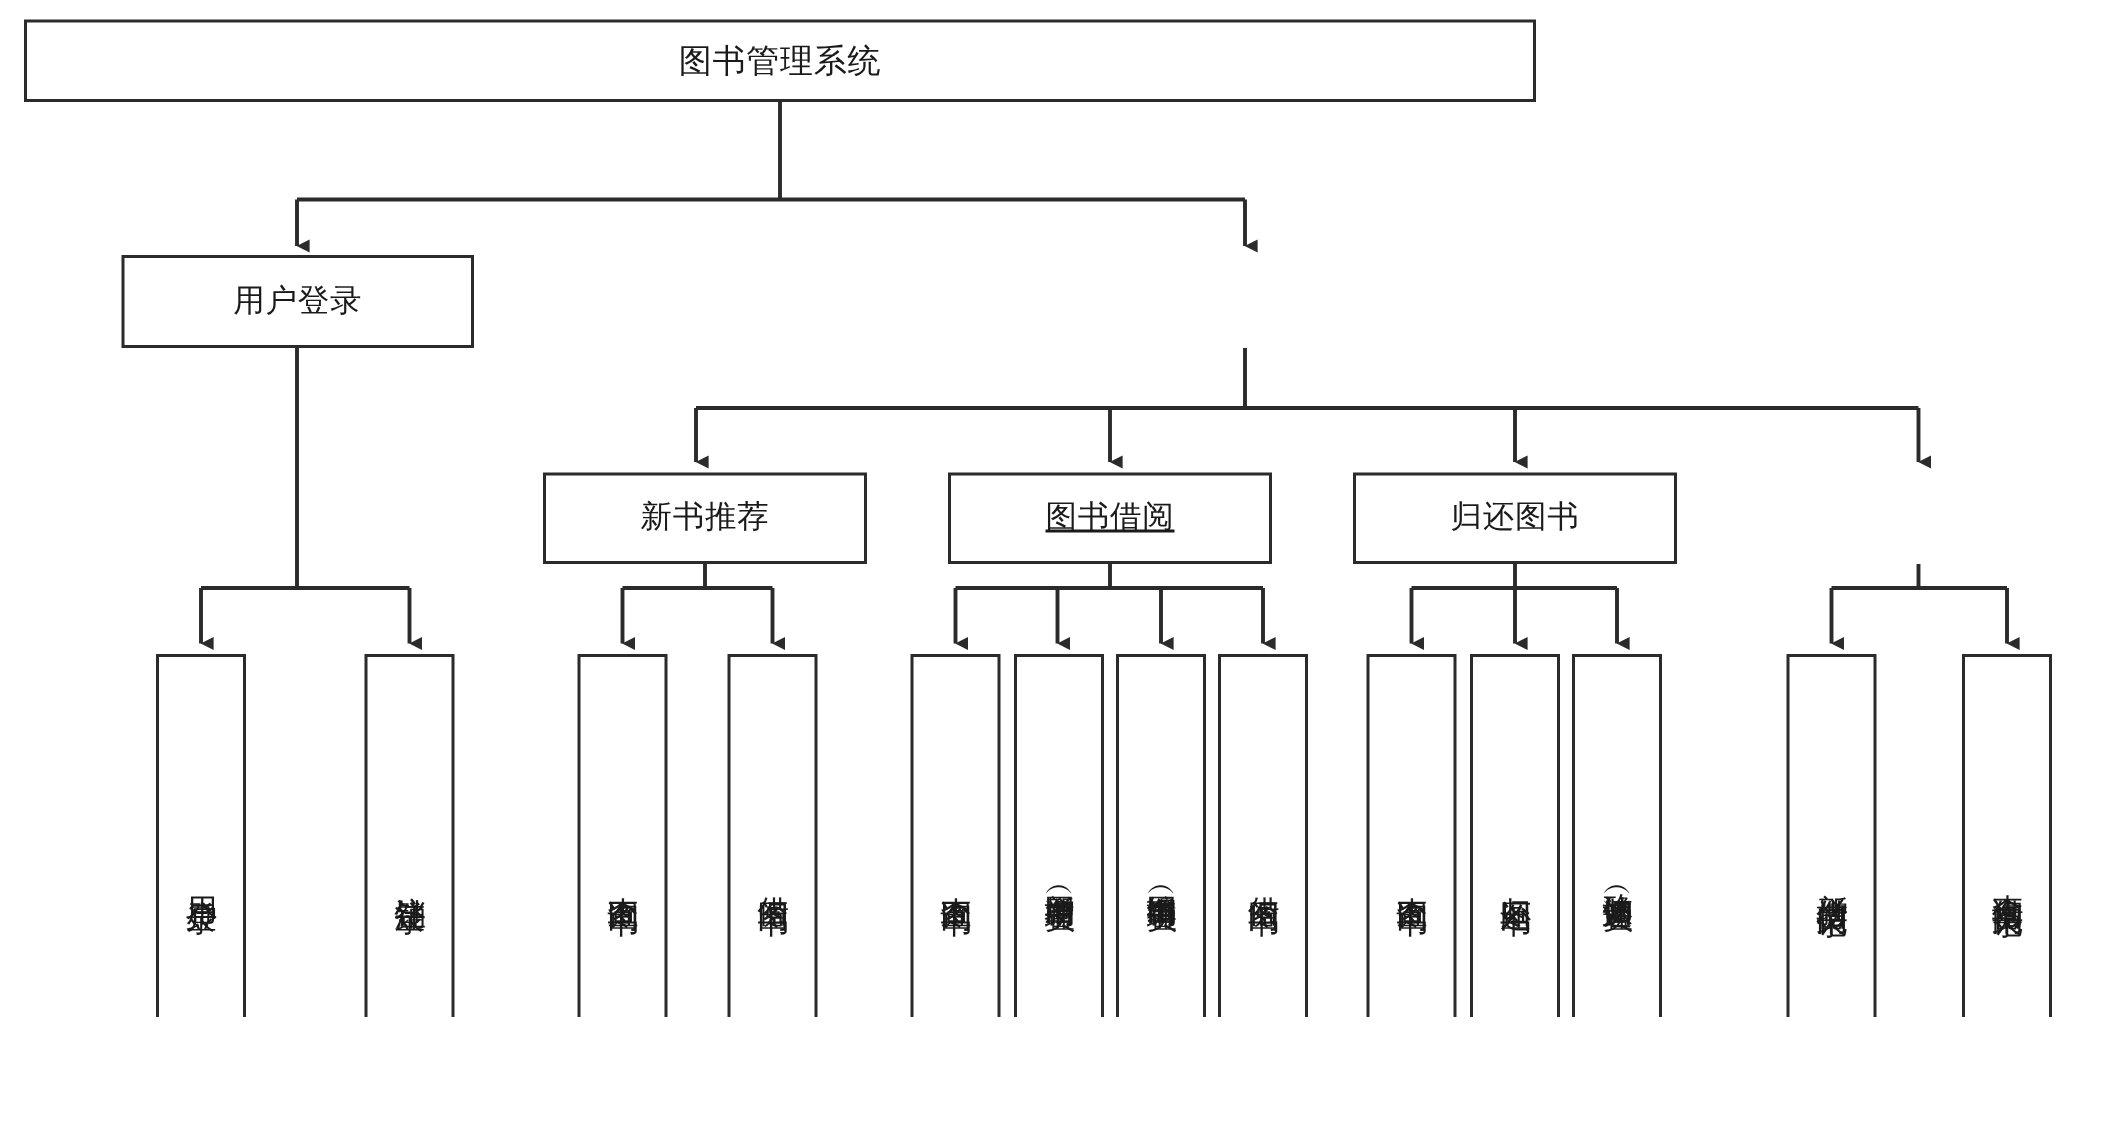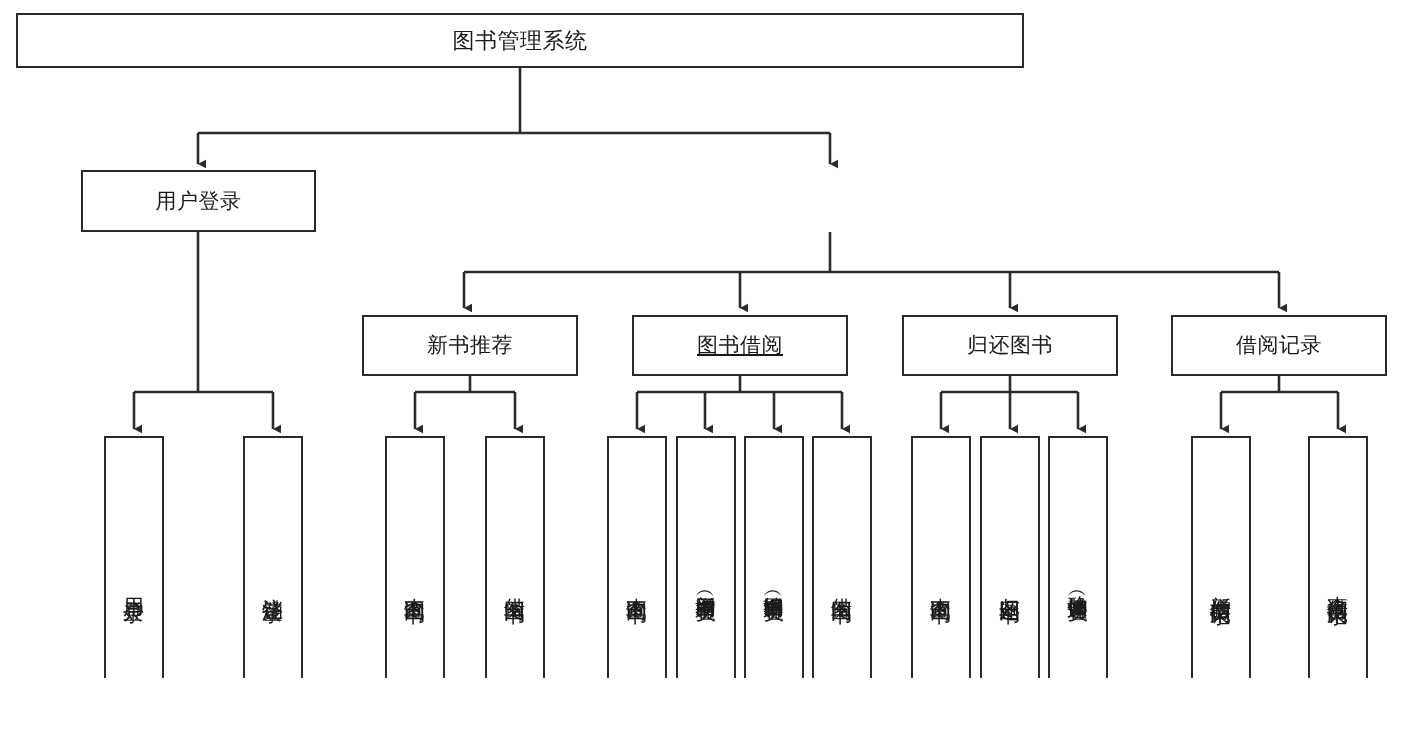--- a/index.html
+++ b/index.html
@@ -157,23 +157,20 @@
 
   <div class="node horiz" style="left:362px; top:315px; width:216px; height:61px;align-items:center;">
     <span class="node-label">新书推荐</span>
   </div>
   <div class="node horiz" style="left:632px; top:315px; width:216px; height:61px;text-decoration:underline;">
     <span class="node-label">图书借阅</span>
   </div>
   <div class="node horiz" style="left:902px; top:315px; width:216px; height:61px;">
     <span class="node-label">归还图书</span>
   </div>
-  <div class="node horiz" style="left:1171px; top:315px; width:216px; height:61px;">
-    <span class="node-label">借阅记录</span>
-  </div>
 
   <div class="node vert" style="left:104px; top:436px; width:60px; height:297px;">
     <span class="node-label">用户登录</span>
   </div>
   <div class="node vert" style="left:243px; top:436px; width:60px; height:297px;">
     <span class="node-label">注销登录</span>
   </div>
 
   <div class="node vert" style="left:385px; top:436px; width:60px; height:297px;">
     <span class="node-label">查询图书</span>

